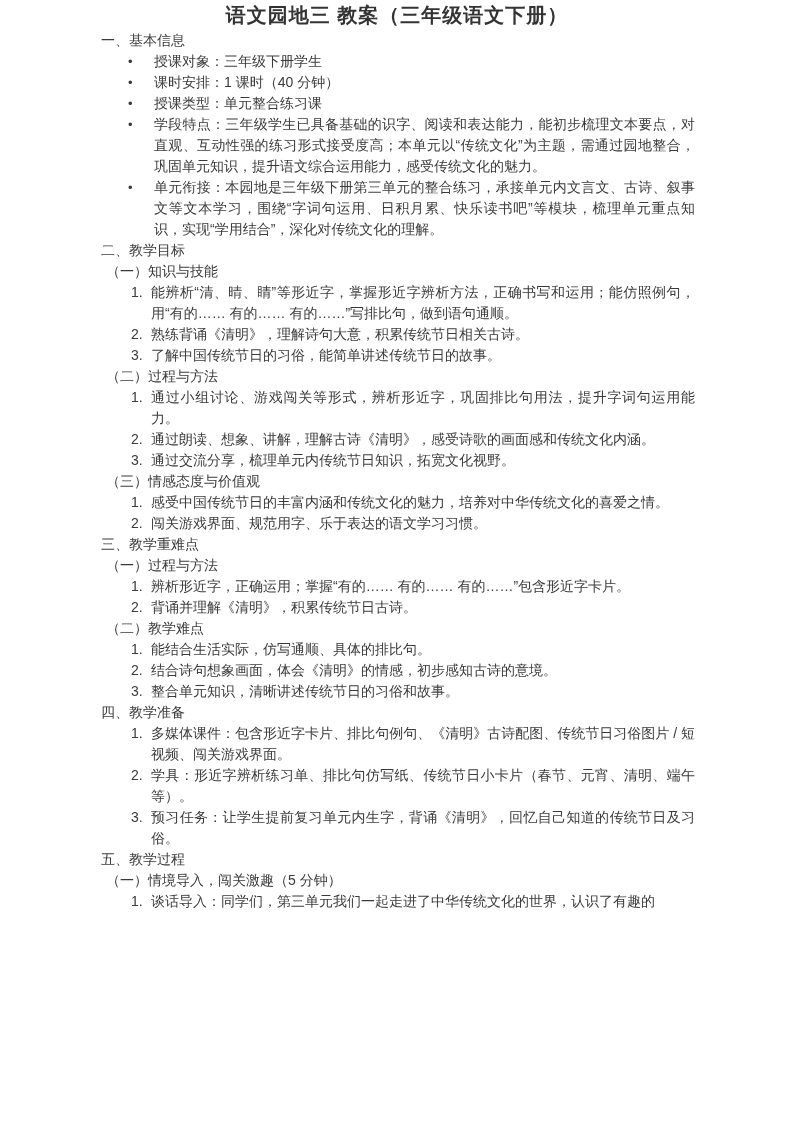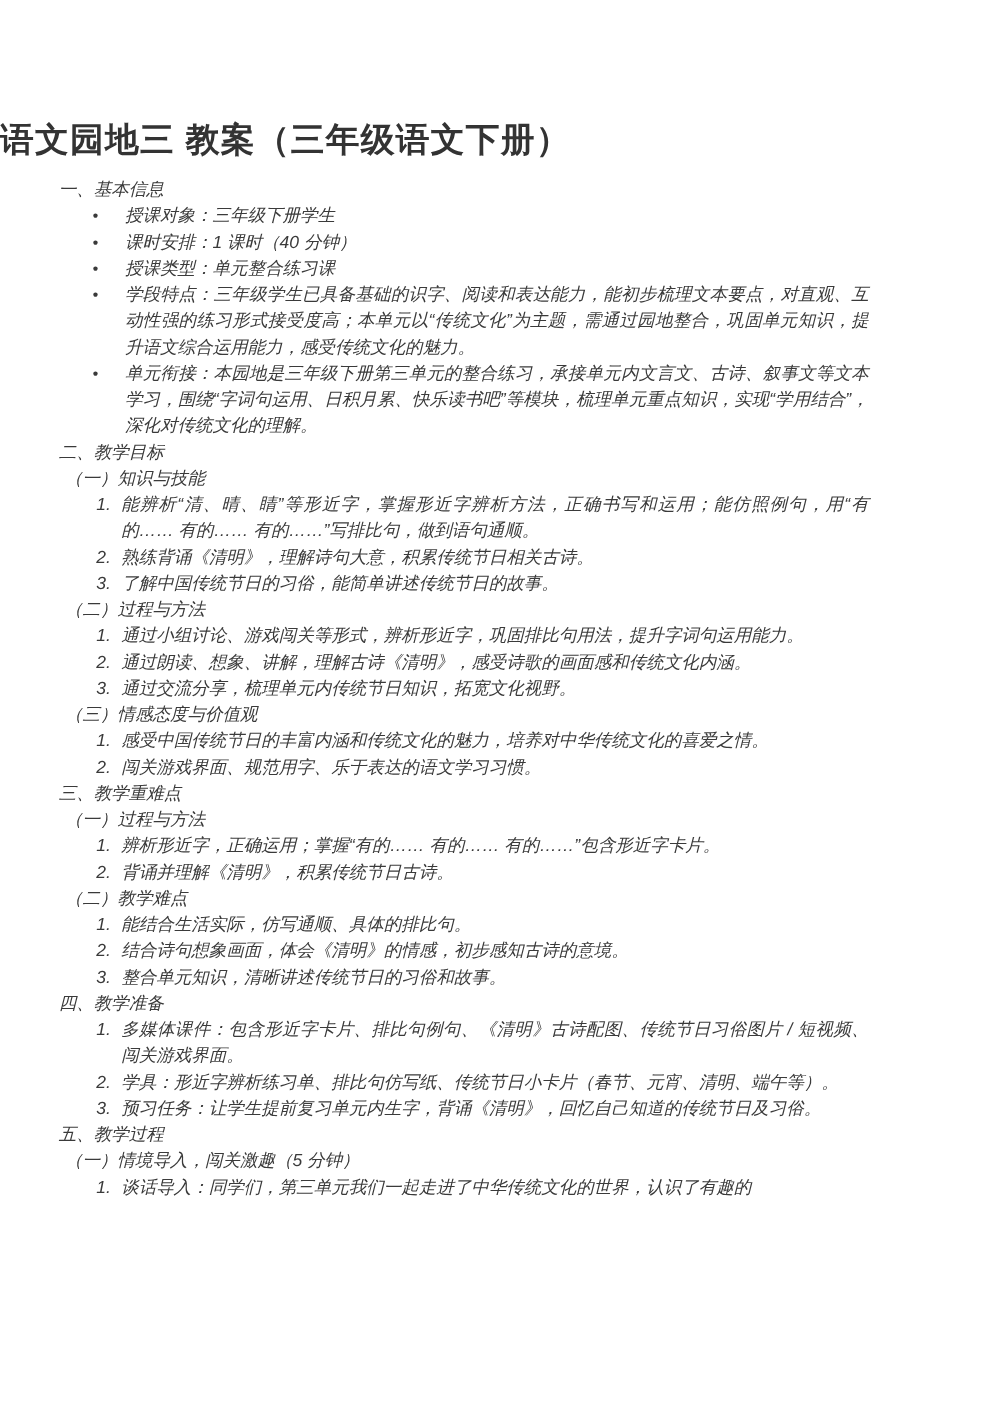--- a/index.html
+++ b/index.html
@@ -10,36 +10,33 @@
   .page {
     position: relative;
     width: 794px;
     height: 1123px;
     background: #ffffff;
     overflow: hidden;
     font-family: "Liberation Sans", "DejaVu Sans", sans-serif;
     color: #3a3a3a;
   }
   .doc-title {
-    margin-top: 97px;
-    text-align: left;
-    font-size: 27px;
+    text-align: center;
+    font-size: 20px;
     line-height: 30px;
     font-weight: bold;
     color: #333333;
     letter-spacing: 1px;
   }
   .content {
-    margin-top: 14px;
-    padding-left: 47px;
+    padding-left: 101px;
     padding-right: 99px;
     font-size: 14px;
     line-height: 21px;
     text-align: justify;
-    font-style: italic;
   }
   .sec-heading {
     font-size: 14px;
     line-height: 21px;
   }
   .sub-heading {
     padding-left: 5px;
     line-height: 21px;
   }
   .li {

